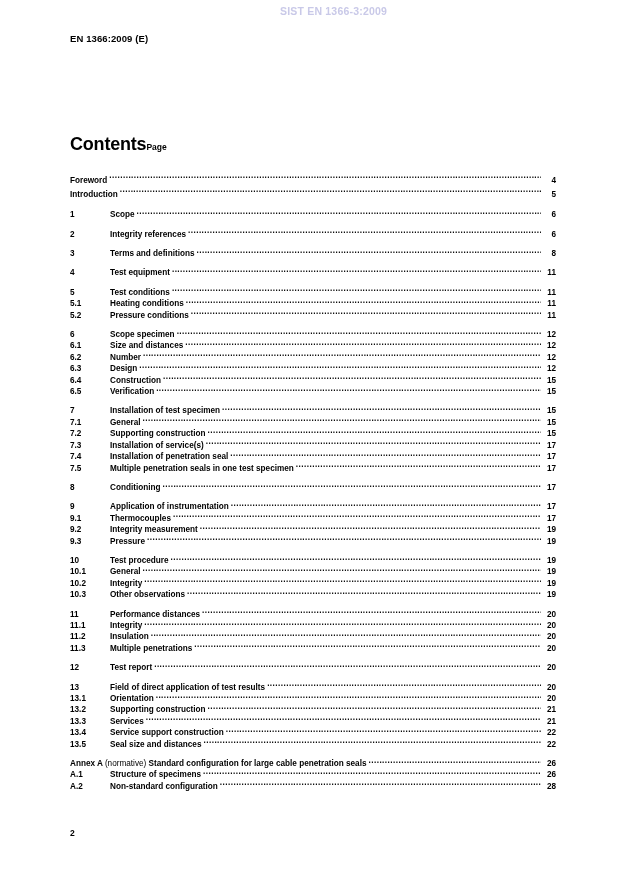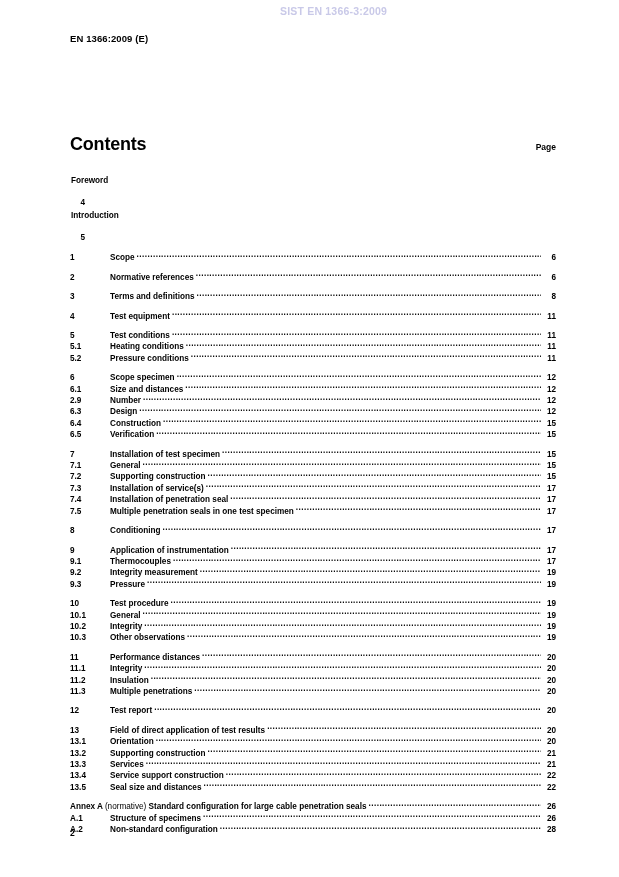--- a/index.html
+++ b/index.html
@@ -42,21 +42,21 @@
   }
 
   
   .title-row {
     position: absolute;
     top: 134px;
     left: 70px;
     width: 486px;
     display: flex;
     align-items: baseline;
-    justify-content: space-between;
+    justify-content: flex-start;
   }
   .contents-title {
     font-size: 18px;
     font-weight: bold;
     letter-spacing: -0.2px;
   }
   .page-label {
     font-size: 8.5px;
     font-weight: bold;
   }
@@ -78,21 +78,20 @@
   .toc-row {
     display: flex;
     align-items: baseline;
     font-size: 8.2px;
     font-weight: bold;
     line-height: 11.4px;
     white-space: nowrap;
   }
   .toc-row.lead {
     line-height: 13.6px;
-    flex-direction: column;
   }
 
   .toc-num {
     flex: 0 0 auto;
     width: 40px;
   }
   .toc-num.wide {
     width: 0;
   }
 
@@ -169,21 +168,21 @@
       <div class="toc-row">
         <span class="toc-num">1</span>
         <span class="toc-label">Scope</span>
         <span class="toc-dots"></span>
         <span class="toc-page">6</span>
       </div>
     </div>
     <div class="toc-group">
       <div class="toc-row">
         <span class="toc-num">2</span>
-        <span class="toc-label">Normative references</span>
+        <span class="toc-label">Integrity references</span>
         <span class="toc-dots"></span>
         <span class="toc-page">6</span>
       </div>
     </div>
     <div class="toc-group">
       <div class="toc-row">
         <span class="toc-num">3</span>
         <span class="toc-label">Terms and definitions</span>
         <span class="toc-dots"></span>
         <span class="toc-page">8</span>
@@ -224,21 +223,21 @@
         <span class="toc-dots"></span>
         <span class="toc-page">12</span>
       </div>
       <div class="toc-row">
         <span class="toc-num">6.1</span>
         <span class="toc-label">Size and distances</span>
         <span class="toc-dots"></span>
         <span class="toc-page">12</span>
       </div>
       <div class="toc-row">
-        <span class="toc-num">2.9</span>
+        <span class="toc-num">6.2</span>
         <span class="toc-label">Number</span>
         <span class="toc-dots"></span>
         <span class="toc-page">12</span>
       </div>
       <div class="toc-row">
         <span class="toc-num">6.3</span>
         <span class="toc-label">Design</span>
         <span class="toc-dots"></span>
         <span class="toc-page">12</span>
       </div>

